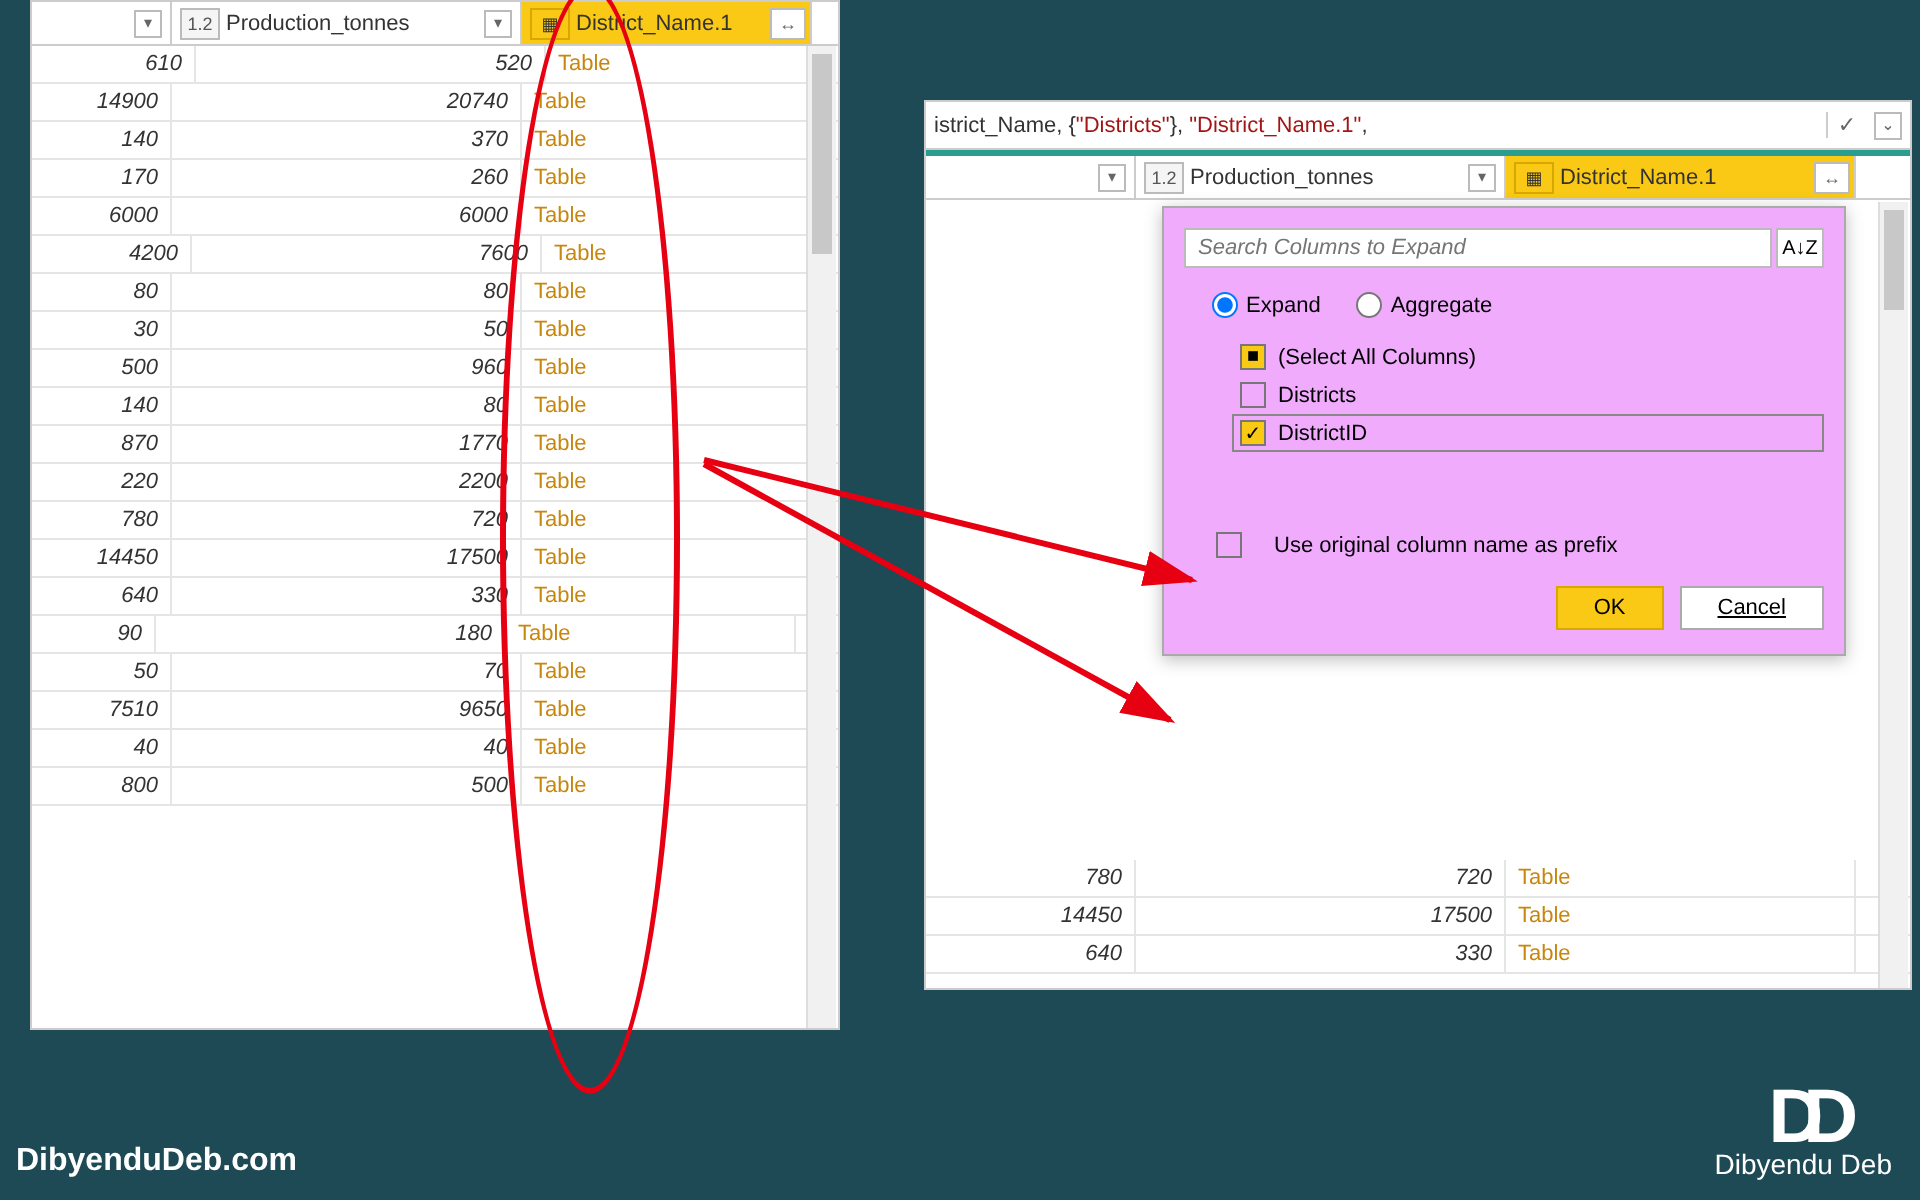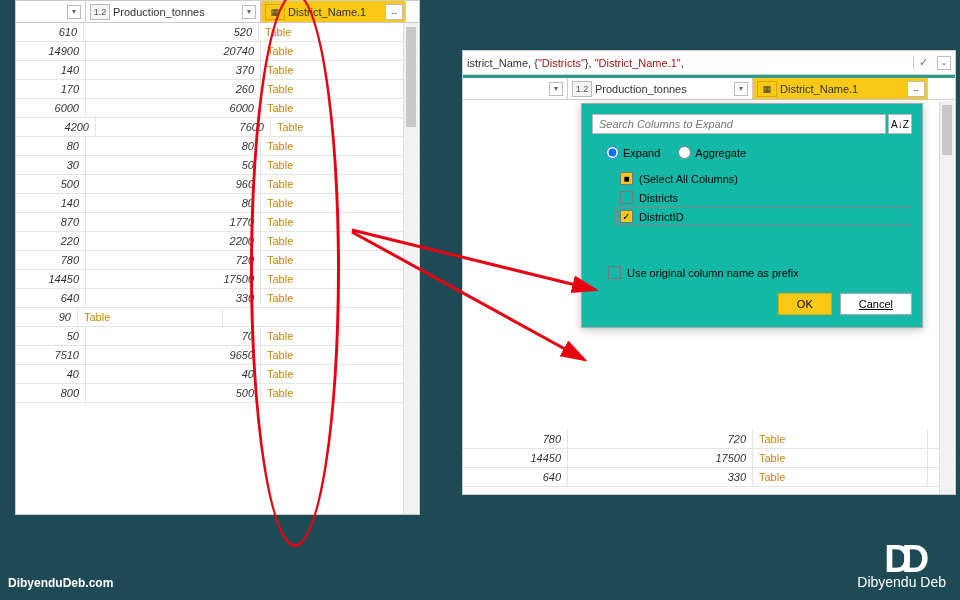--- a/index.html
+++ b/index.html
@@ -123,21 +123,21 @@
       padding: 0 4px;
       font-size: 11px;
     }
     .formula-text { flex: 1; overflow: hidden; white-space: nowrap; }
     .fb-done { width: 20px; text-align: center; color: #666; border-left: 1px solid #ccc; margin-left: 4px; }
     .popup {
       position: absolute;
       left: 118px;
       top: 52px;
       width: 342px;
-      background: #14b8a6;
+      background: #f0abfc;
       border: 1px solid #aaa;
       box-shadow: 0 2px 8px rgba(0,0,0,0.25);
       padding: 10px 10px 12px 10px;
     }
     .popup .search-row {
       display: flex;
       gap: 2px;
       margin-bottom: 12px;
     }
     .popup .search-row input {
@@ -178,21 +178,21 @@
       display: inline-flex;
       align-items: center;
       justify-content: center;
       font-size: 10px;
     }
     .cb.tri { background: #f9c916; }
     .cb.checked { background: #f9c916; }
     .prefix-row {
       display: flex;
       align-items: center;
-      gap: 6px;
+      gap: 16px;
       margin: 40px 0 14px 16px;
       font-size: 11px;
     }
     .btn-row { display: flex; justify-content: flex-end; gap: 8px; }
     .btn {
       padding: 4px 18px;
       border: 1px solid #aaa;
       font-size: 11px;
       cursor: pointer;
     }
@@ -228,21 +228,21 @@
     svg.arrows {
       position: absolute;
       left: 0; top: 0;
       pointer-events: none;
     }
     .watermark-left {
       position: absolute;
       left: 8px;
       bottom: 10px;
       color: #fff;
-      font-size: 12px;
+      font-size: 16px;
       font-weight: bold;
     }
     .watermark-right {
       position: absolute;
       right: 14px;
       bottom: 10px;
       color: #fff;
       font-size: 14px;
       text-align: center;
     }
@@ -270,21 +270,21 @@
       <span class="chev-icon" style="margin-left:auto">▾</span>
     </div>
     <div class="col-header highlighted" style="width:145px">
       <span class="type-icon table-type">▦</span>
       <span>District_Name.1</span>
       <span class="expand-icon">↔</span>
     </div>
   </div>
   <div id="left-rows">
       <div class="data-row">
-        <div class="cell" style="width:68px">610</div>
+        <div class="cell" style="width:82px">610</div>
         <div class="cell" style="width:175px">520</div>
         <div class="cell table-cell" style="width:145px">Table</div>
       </div>
       <div class="data-row">
         <div class="cell" style="width:70px">14900</div>
         <div class="cell" style="width:175px">20740</div>
         <div class="cell table-cell" style="width:145px">Table</div>
       </div>
       <div class="data-row">
         <div class="cell" style="width:70px">140</div>
@@ -346,20 +346,21 @@
         <div class="cell" style="width:175px">17500</div>
         <div class="cell table-cell" style="width:145px">Table</div>
       </div>
       <div class="data-row">
         <div class="cell" style="width:70px">640</div>
         <div class="cell" style="width:175px">330</div>
         <div class="cell table-cell" style="width:145px">Table</div>
       </div>
       <div class="data-row">
         <div class="cell" style="width:62px">90</div>
+        <div class="cell" style="width:175px">180</div>
         <div class="cell table-cell" style="width:145px">Table</div>
       </div>
       <div class="data-row">
         <div class="cell" style="width:70px">50</div>
         <div class="cell" style="width:175px">70</div>
         <div class="cell table-cell" style="width:145px">Table</div>
       </div>
       <div class="data-row">
         <div class="cell" style="width:70px">7510</div>
         <div class="cell" style="width:175px">9650</div>

